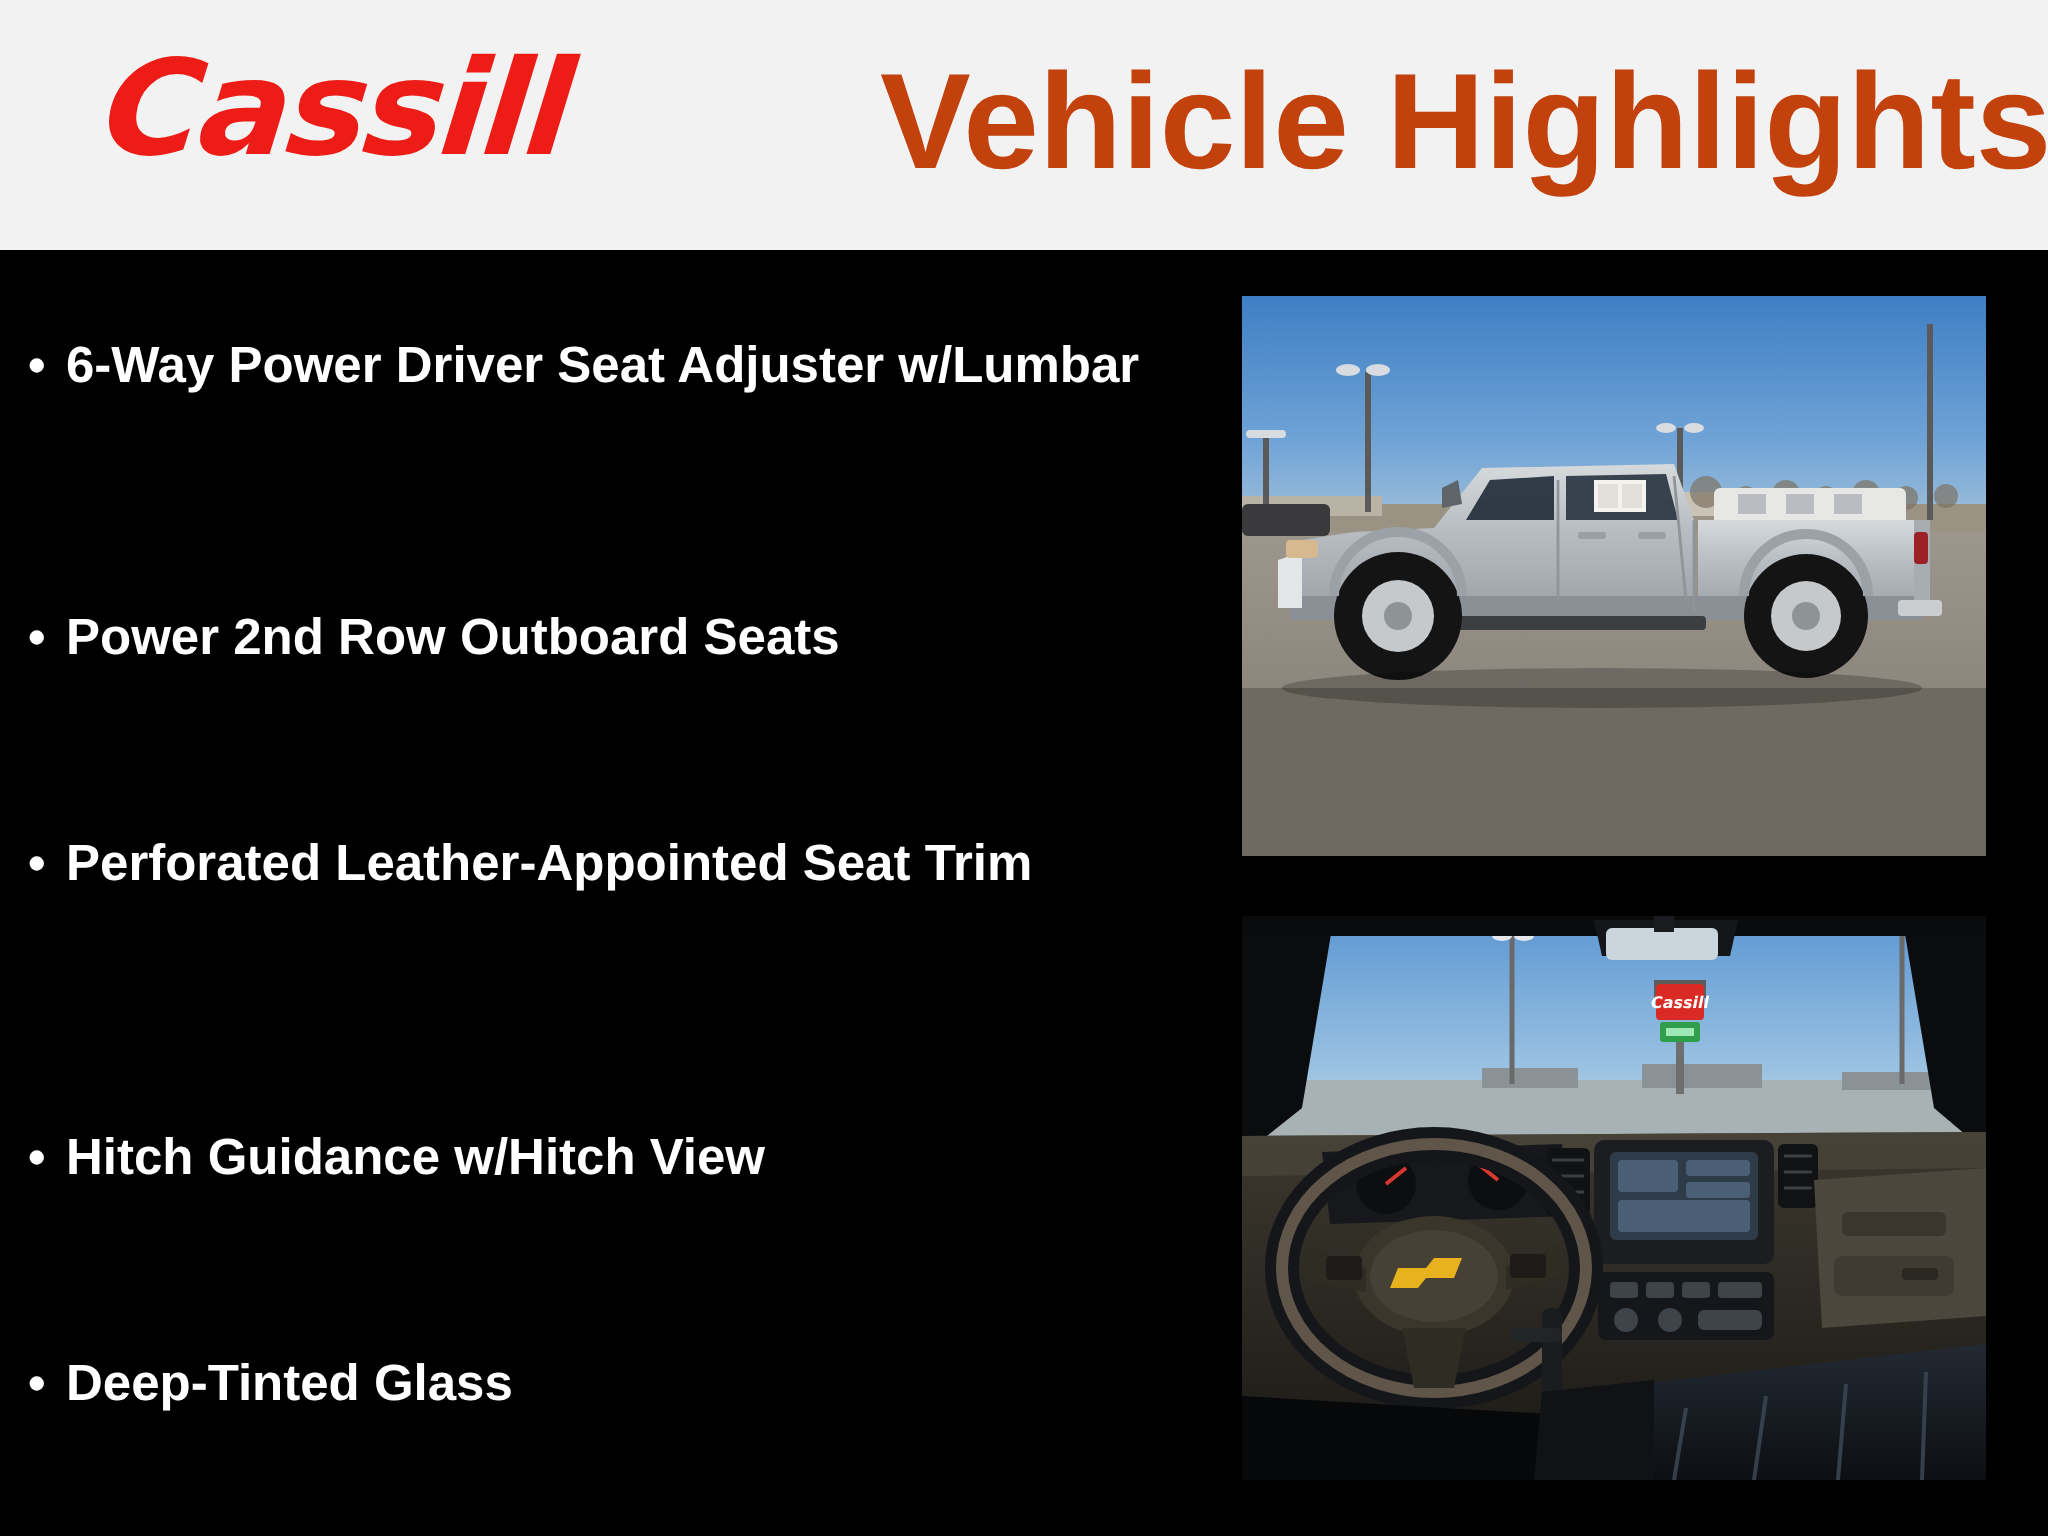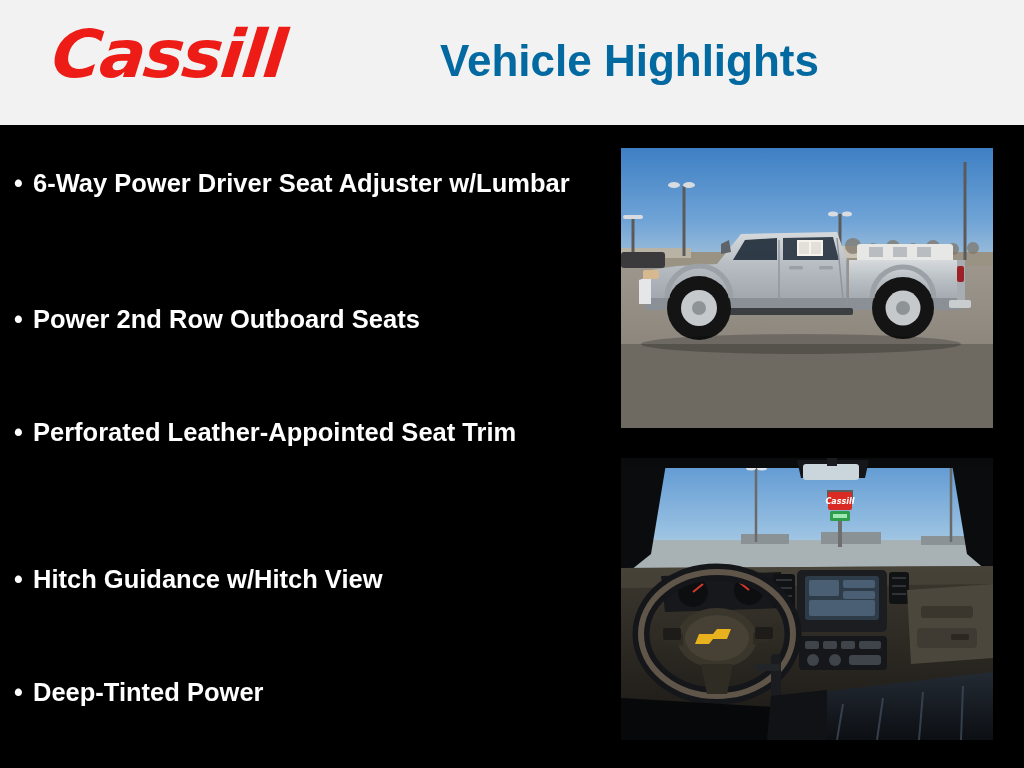--- a/index.html
+++ b/index.html
@@ -37,26 +37,26 @@
     transform: skewX(-6deg) scaleX(1.03);
     transform-origin: left top;
     white-space: nowrap;
     user-select: none;
   }
   #header-title {
     position: absolute;
     left: 440px;
     top: 28px;
     width: 560px;
-    text-align: left;
+    text-align: right;
     font-family: "Liberation Sans", sans-serif;
     font-weight: bold;
-    font-size: 44px;
+    font-size: 68px;
     line-height: 66px;
-    color: #0369a1;
+    color: #c2410c;
     white-space: nowrap;
   }
 
   
   #slide-body {
     position: absolute;
     left: 0; top: 125px;
     width: 1024px;
     height: 643px;
     background: #000000;
@@ -143,21 +143,21 @@
     <li class="highlight-item item-2">
       <span class="bullet-dot">•</span>
       <span class="highlight-text">Perforated Leather-Appointed Seat Trim</span>
     </li>
     <li class="highlight-item item-3">
       <span class="bullet-dot">•</span>
       <span class="highlight-text">Hitch Guidance w/Hitch View</span>
     </li>
     <li class="highlight-item item-4">
       <span class="bullet-dot">•</span>
-      <span class="highlight-text">Deep-Tinted Power</span>
+      <span class="highlight-text">Deep-Tinted Glass</span>
     </li>
   </ul>
 
   <div class="photo-frame" id="photo-exterior">
     <svg class="photo-svg" viewBox="0 0 372 280" preserveAspectRatio="none">
       <defs>
         <linearGradient id="skyA" x1="0" y1="0" x2="0" y2="1">
           <stop offset="0%" stop-color="#3E7FC4"></stop>
           <stop offset="60%" stop-color="#6FA3D6"></stop>
           <stop offset="100%" stop-color="#A8C4DA"></stop>

